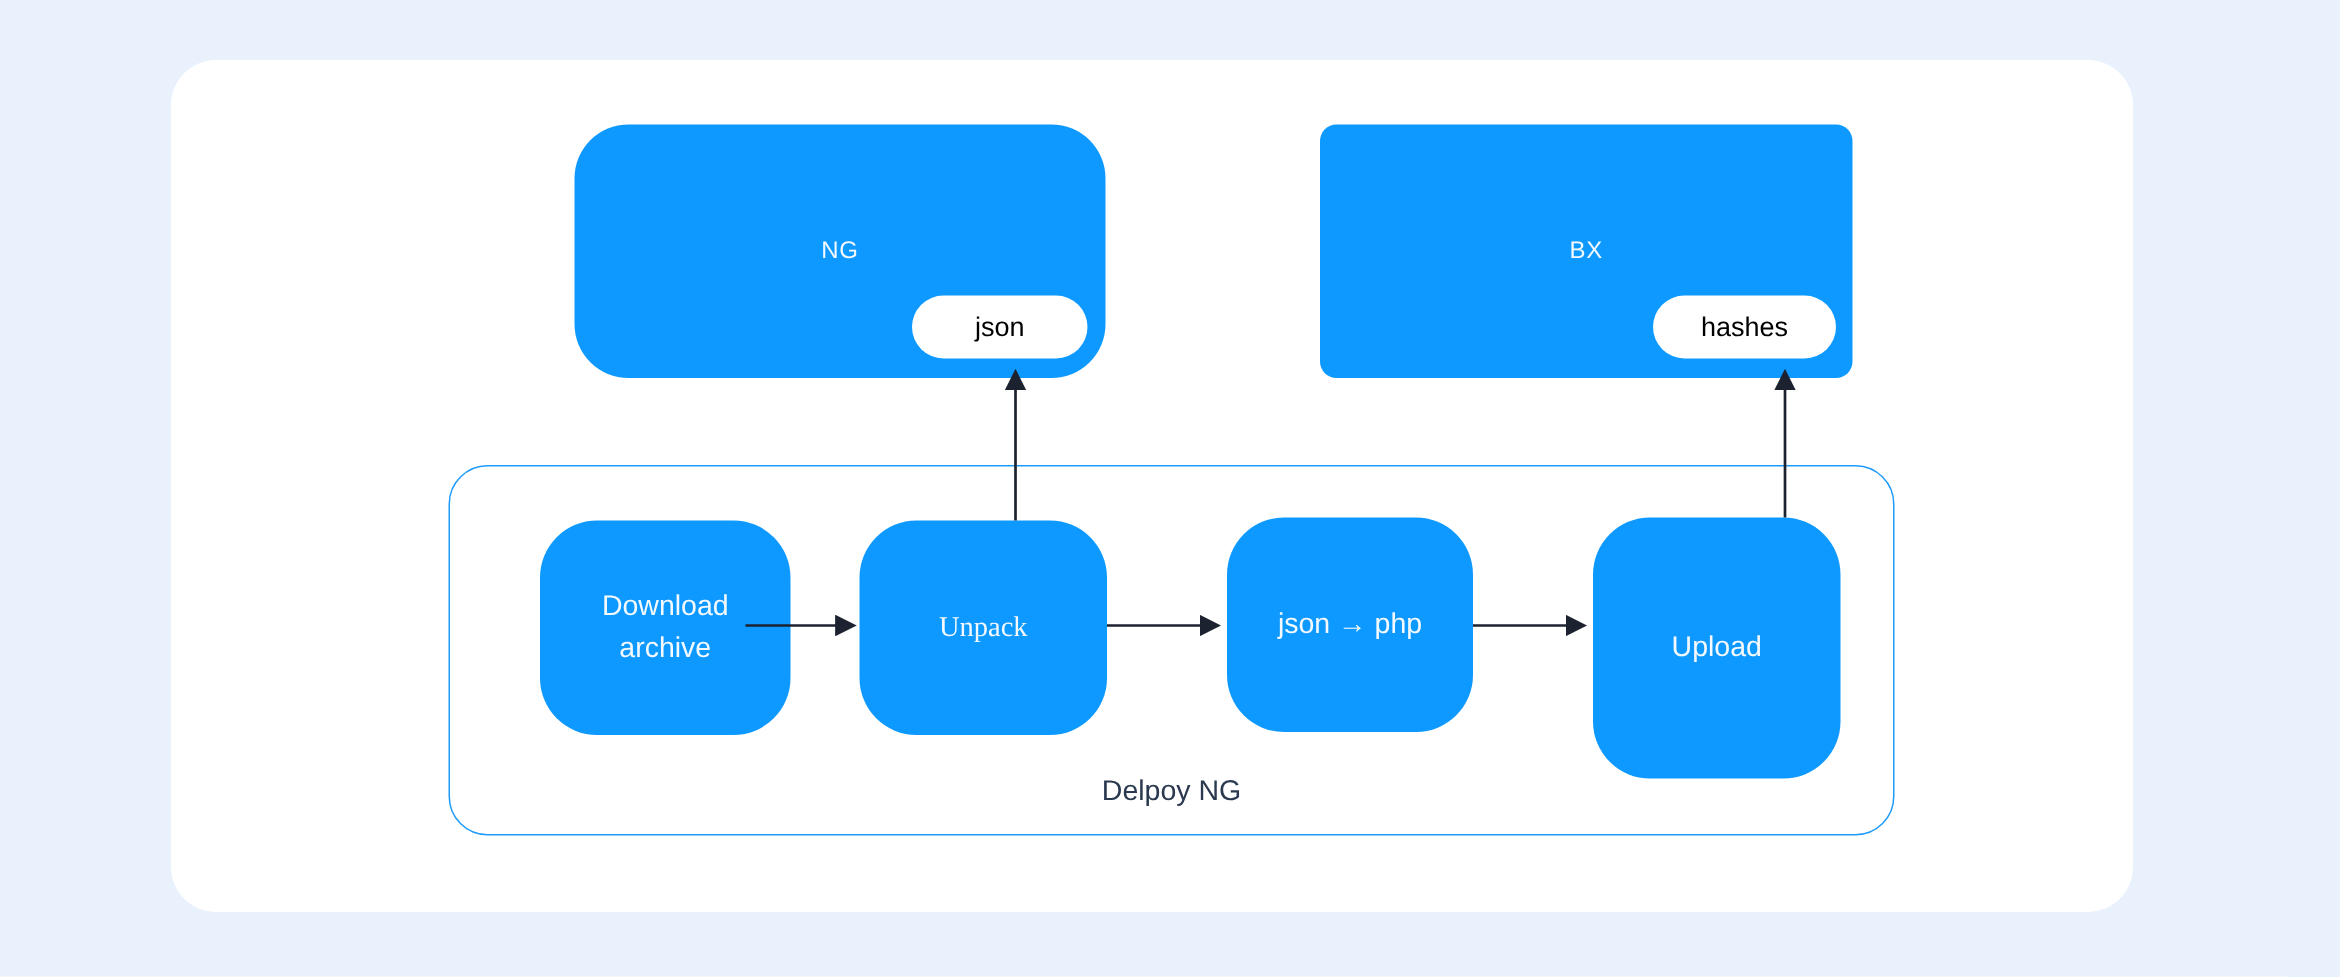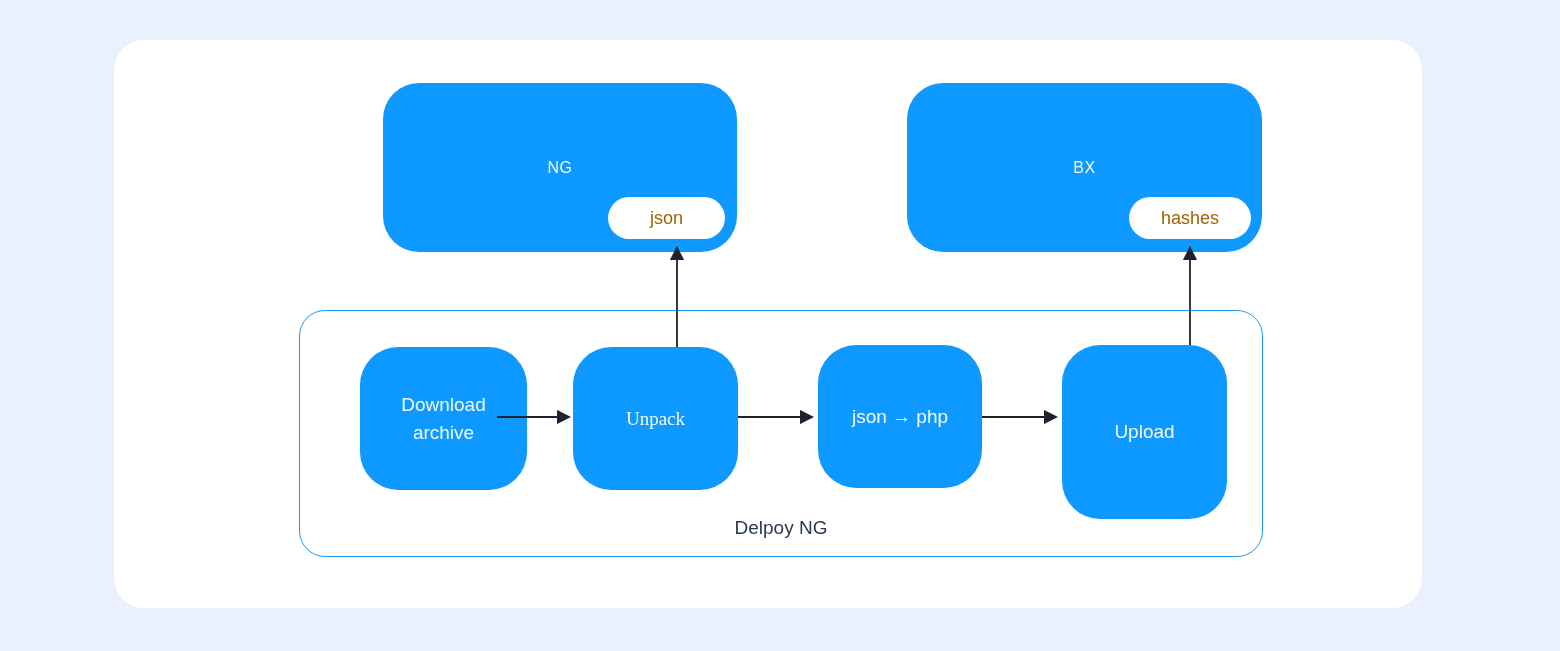--- a/index.html
+++ b/index.html
@@ -35,30 +35,30 @@
     top: 0;
     width: 100%;
     height: 100%;
     display: flex;
     align-items: center;
     justify-content: center;
     font-size: 16px;
     letter-spacing: 0.5px;
   }
   #node-ng { left: 383px; top: 83px; width: 354px; height: 169px; }
-  #node-bx { left: 907px; top: 83px; width: 355px; height: 169px; }
+  #node-bx { left: 880px; top: 83px; width: 355px; height: 169px; border-radius: 11px; }
   .badge {
     position: absolute;
     height: 42px;
     background: #FFFFFF;
     border-radius: 21px;
     display: flex;
     align-items: center;
     justify-content: center;
-    color: #a16207;
+    color: #000000;
     font-size: 18px;
   }
   #badge-json   { left: 225px; top: 114px; width: 117px; }
   #badge-hashes { left: 222px; top: 114px; width: 122px; }
   .group-frame {
     position: absolute;
     left: 299px;
     top: 310px;
     width: 964px;
     height: 247px;

